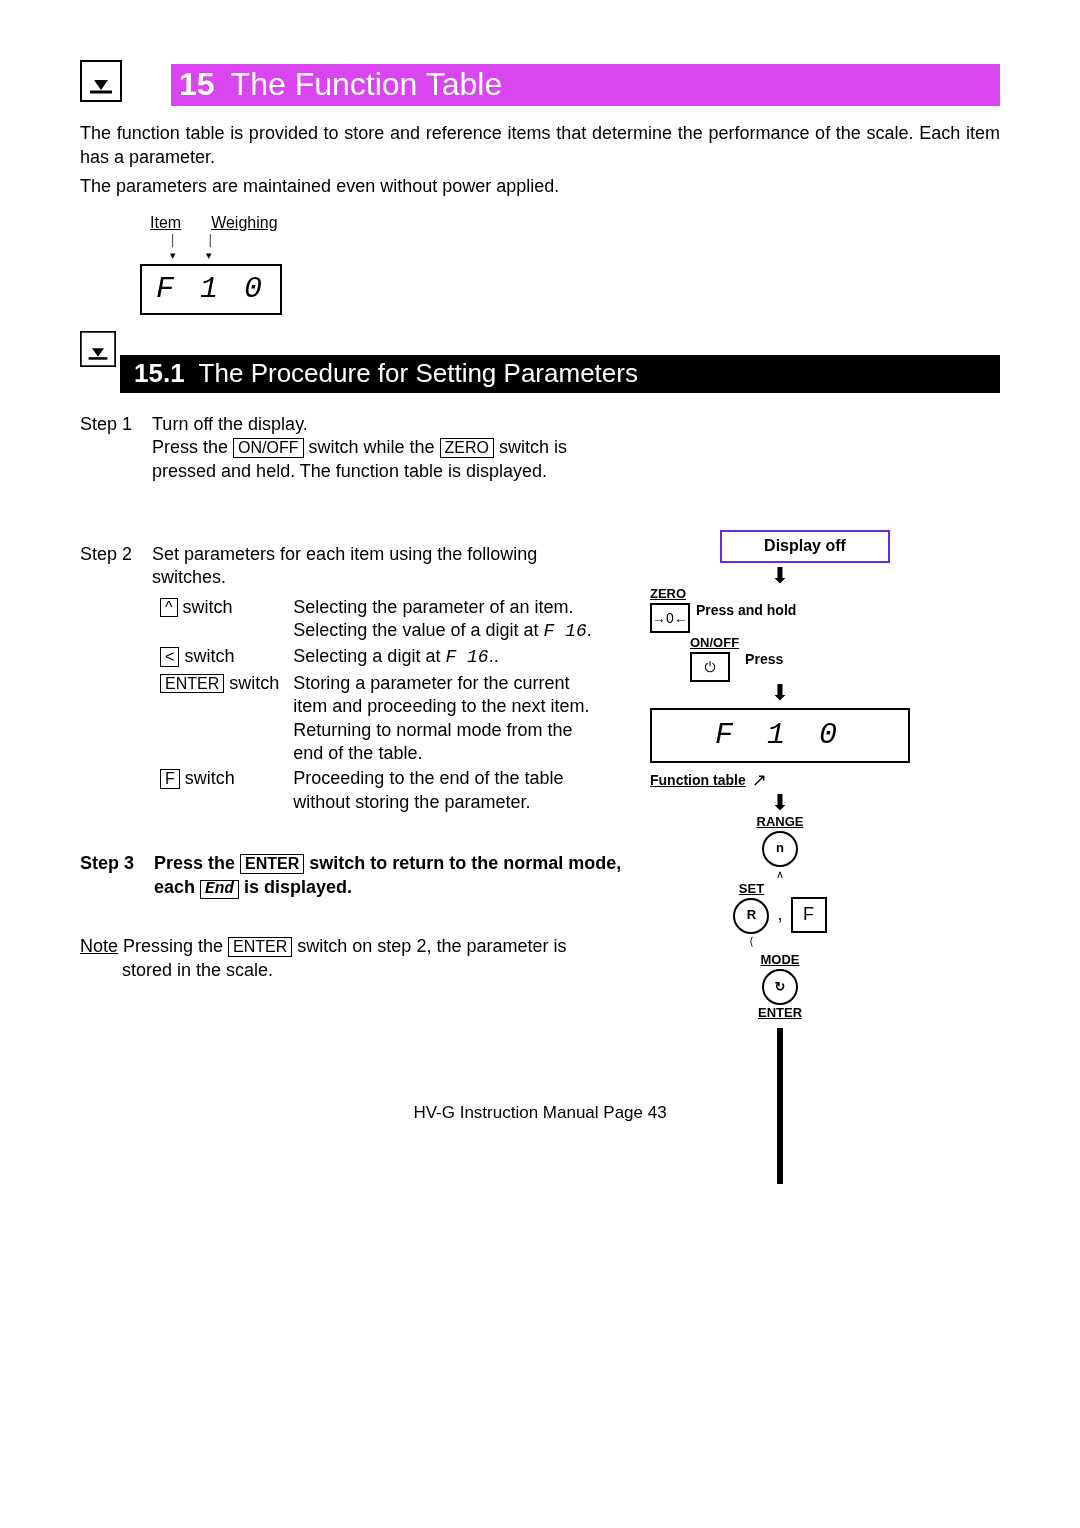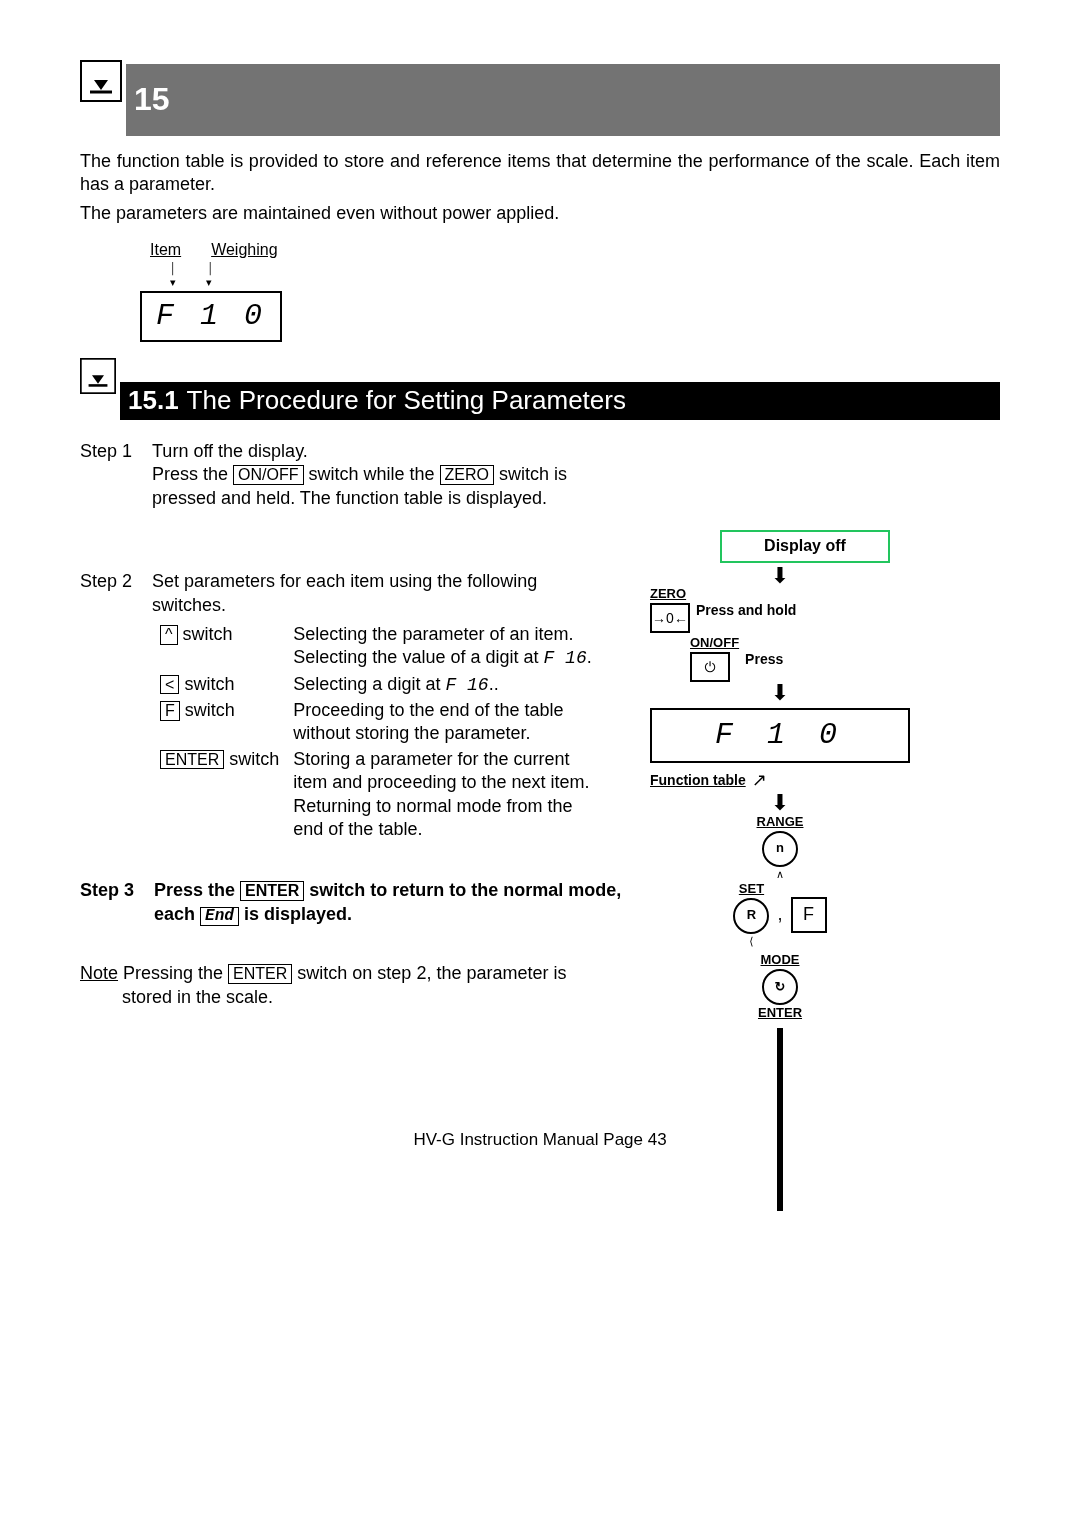--- a/index.html
+++ b/index.html
@@ -6,47 +6,48 @@
     font-family: Arial, Helvetica, sans-serif;
     background: #fff;
     margin: 0;
     padding: 60px 80px;
     width: 1080px;
     box-sizing: border-box;
     font-size: 18px;
     line-height: 1.3;
   }
   .heading-bar {
-    background: #737373;
+    background: #d946ef;
     color: #fff;
     display: flex;
     align-items: center;
-    padding: 15px 0;
+    padding: 0 0;
     margin-top: 4px;
+    margin-left: 45px;
   }
   .heading-bar .num {
     font-size: 32px;
     font-weight: bold;
     padding: 0 16px 0 8px;
   }
   .heading-bar .title {
     font-size: 32px;
   }
   .sub-bar {
     background: #000;
     color: #fff;
     display: flex;
     align-items: center;
     padding: 2px 0;
     margin-top: 24px;
   }
   .sub-bar .num {
     font-size: 26px;
     font-weight: bold;
-    padding: 0 8px;
+    padding: 0 14px;
   }
   .sub-bar .title {
     font-size: 26px;
   }
   .icon-box {
     display: inline-block;
     vertical-align: top;
     margin-right: 4px;
   }
   .para {
@@ -105,21 +106,21 @@
     font-size: 17px;
   }
   
   .right-col {
     position: absolute;
     right: 90px;
     top: 470px;
     width: 260px;
   }
   .diagram-box {
-    border: 2px solid #22c55e;
+    border: 2px solid #6d28d9;
     padding: 4px 8px;
     text-align: center;
     font-weight: bold;
     font-size: 16px;
     margin-bottom: 4px;
     background: #fff;
   }
   .diagram-label {
     font-size: 13px;
     font-weight: bold;
@@ -176,20 +177,21 @@
   <div style="display:flex;align-items:flex-start;">
     <span class="icon-box">
       <svg width="42" height="42" viewBox="0 0 42 42">
           <rect x="1" y="1" width="40" height="40" fill="#fff" stroke="#000" stroke-width="2"></rect>
           <polygon points="21,6 21,20 14,20 21,30 28,20 21,20" fill="#000"></polygon>
           <line x1="10" y1="32" x2="32" y2="32" stroke="#000" stroke-width="3"></line>
         </svg>
     </span>
     <div class="heading-bar" style="flex:1;">
       <span class="num">15</span>
+      <span class="title">The Function Table</span>
     </div>
   </div>
 
   <p class="para">The function table is provided to store and reference items that determine the performance of the scale. Each item has a parameter.</p>
   <p class="para" style="margin-top:-8px;">The parameters are maintained even without power applied.</p>
 
   <div class="item-param-block">
     <div class="ip-labels">
       <span>Item</span>
       <span>Weighing</span>
@@ -237,33 +239,33 @@
             <td>
               <div>Selecting the parameter of an item.</div>
               <div><span>Selecting the value of a digit at </span><span class="seg-inline">F 16</span><span>.</span></div>
             </td>
           </tr>
           <tr>
             <td><span class="keycap">&lt;</span> <span>switch</span></td>
             <td><span>Selecting a digit at </span><span class="seg-inline">F 16</span><span>..</span></td>
           </tr>
           <tr>
-            <td><span class="keycap">F</span> <span>switch</span></td>
-            <td>
-              <div>Proceeding to the end of the table</div>
-              <div>without storing the parameter.</div>
-            </td>
-          </tr>
-          <tr>
             <td style="white-space:nowrap;"><span class="keycap">ENTER</span> <span>switch</span></td>
             <td>
               <div>Storing a parameter for the current</div>
               <div>item and proceeding to the next item.</div>
               <div>Returning to normal mode from the</div>
               <div>end of the table.</div>
+            </td>
+          </tr>
+          <tr>
+            <td><span class="keycap">F</span> <span>switch</span></td>
+            <td>
+              <div>Proceeding to the end of the table</div>
+              <div>without storing the parameter.</div>
             </td>
           </tr>
         </tbody>
           </table>
       </div>
     </div>
 
     <div class="step-row" style="margin-top:36px;font-weight:bold;">
       <div class="step-label">Step  3</div>
       <div class="step-body">

